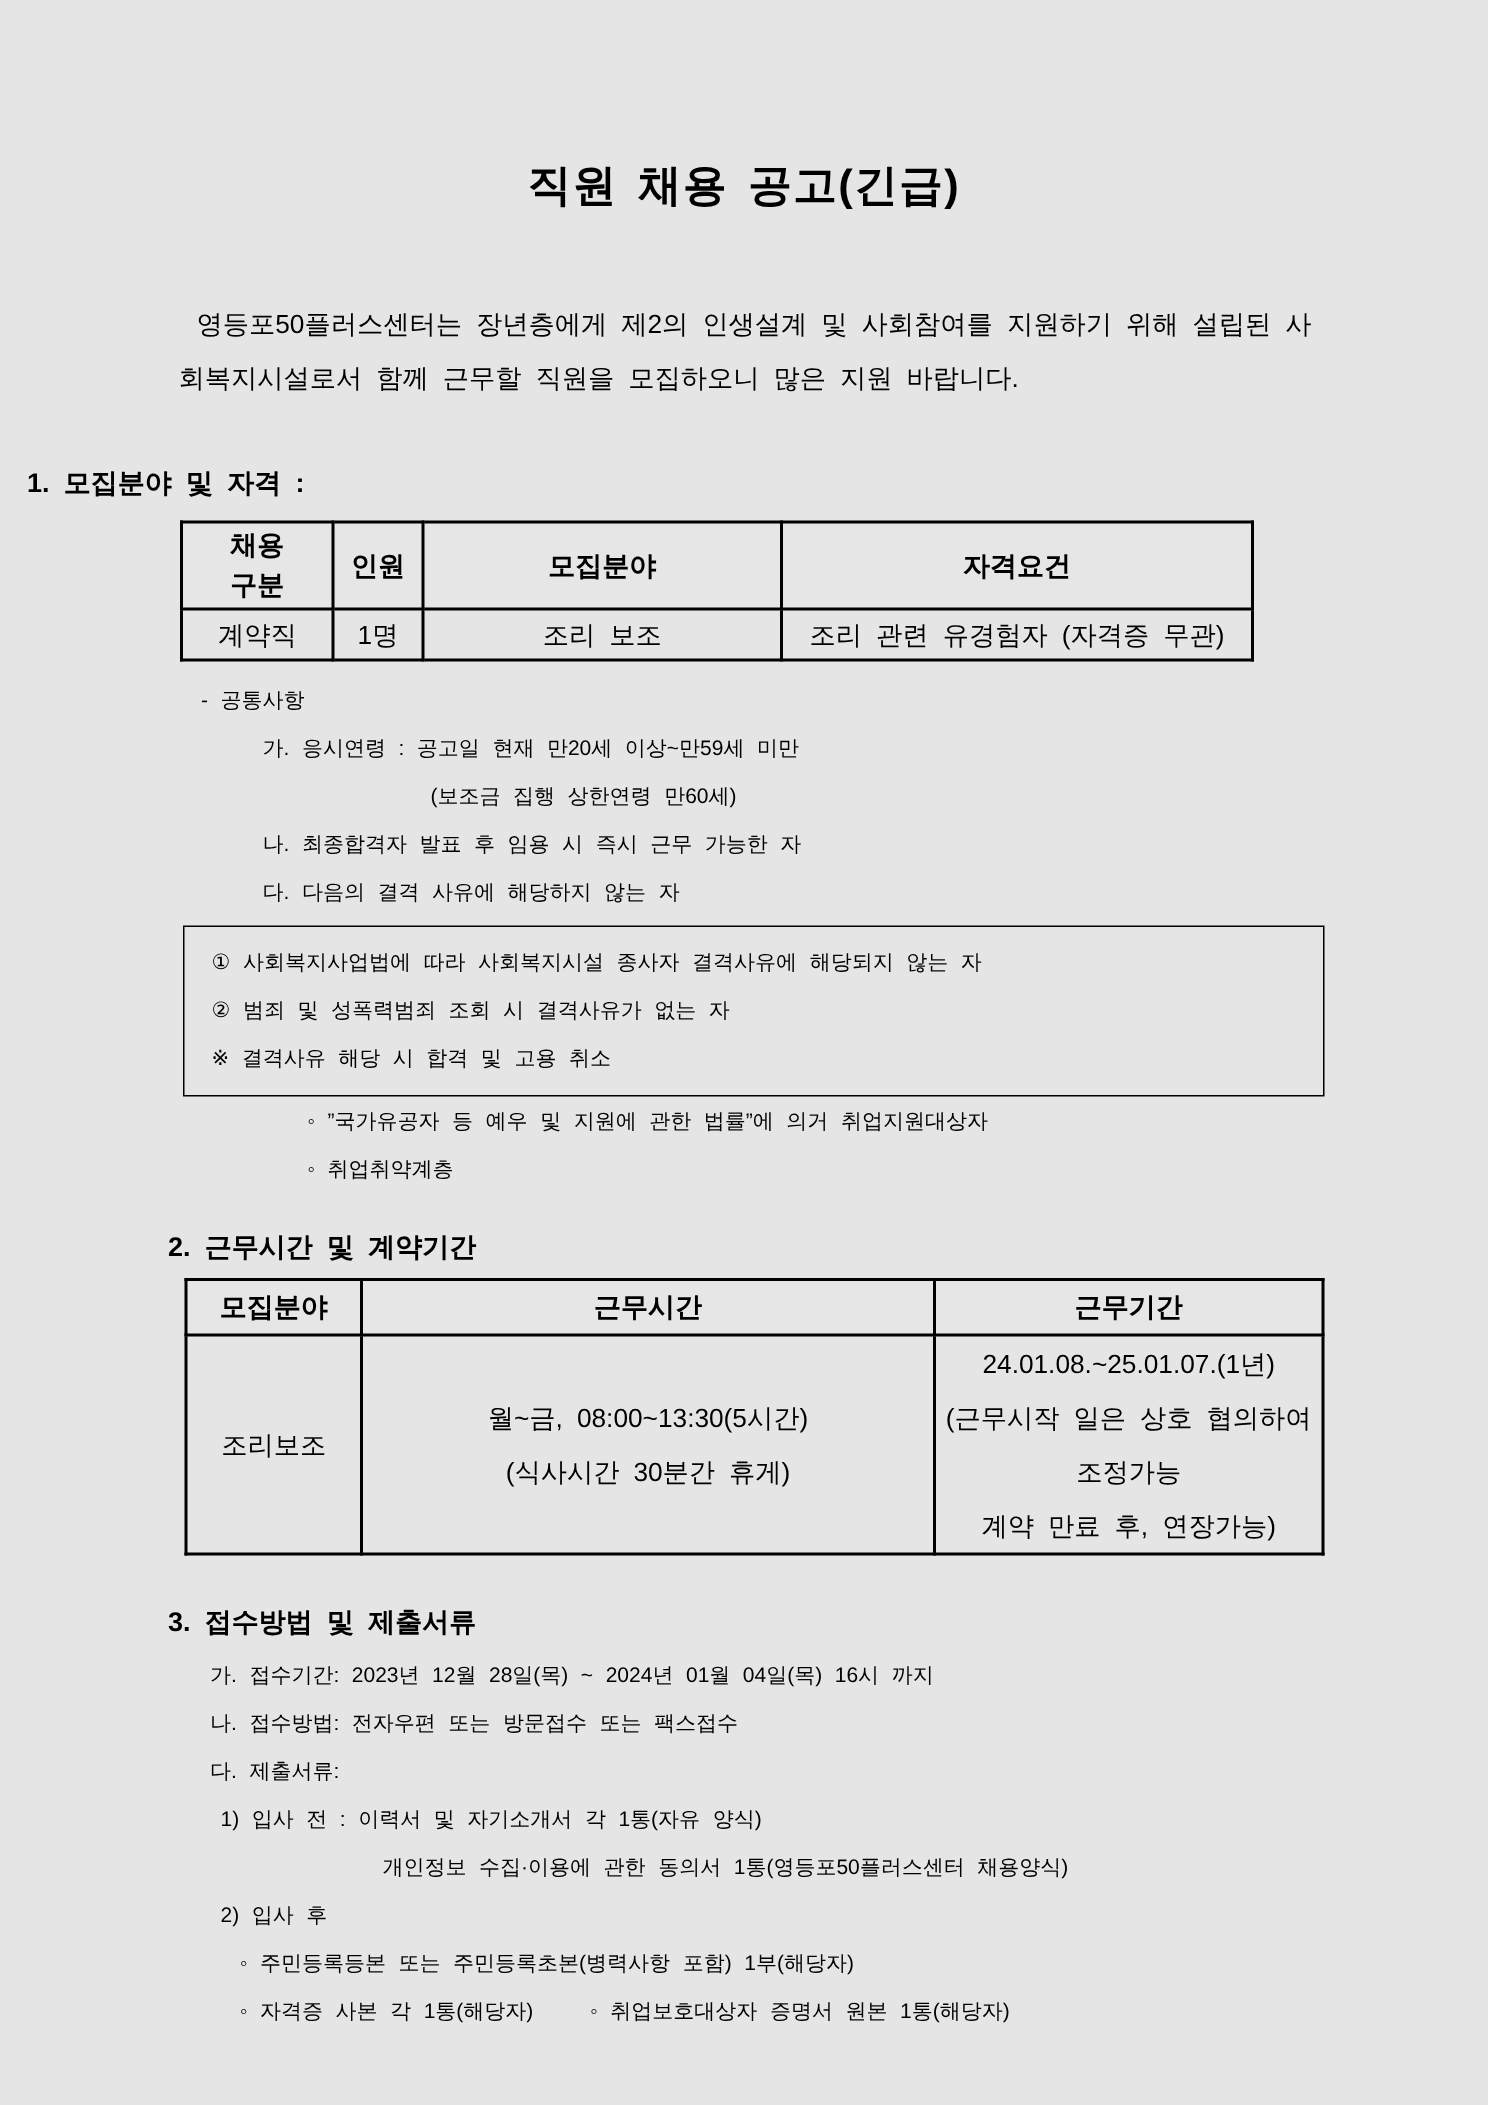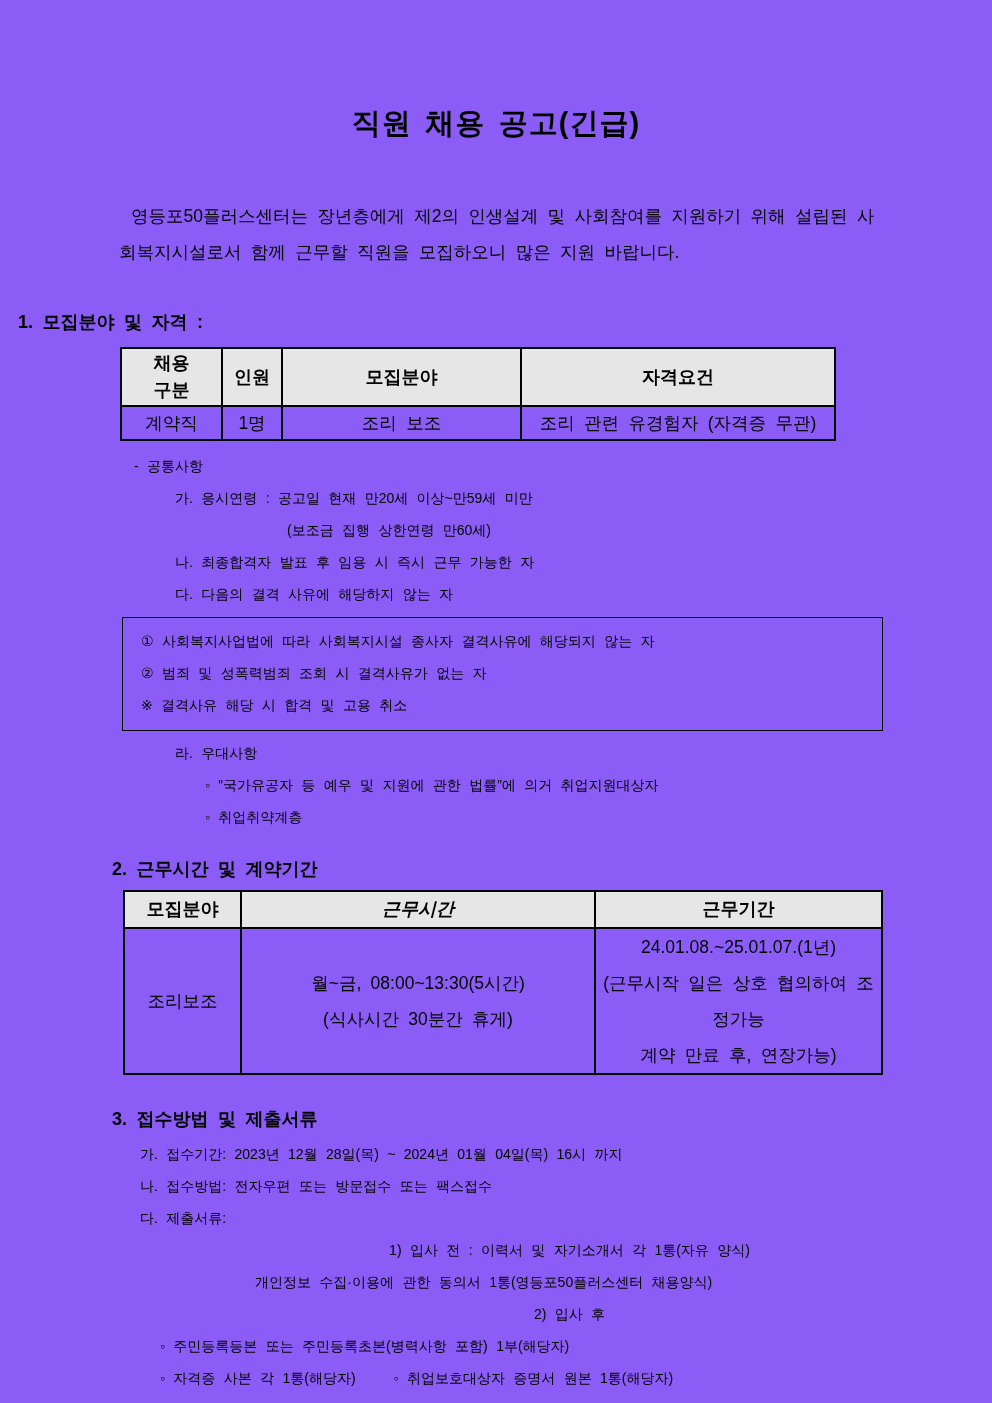--- a/index.html
+++ b/index.html
@@ -2,21 +2,21 @@
 <html><head>
 <meta charset="utf-8">
 <style>
   * { margin: 0; padding: 0; box-sizing: border-box; }
   html, body { background: #ffffff; }
   .page {
     position: relative;
     width: 992px;
     height: 1403px;
     margin: 0 auto;
-    background: #8b5cf6;
+    background: #e5e5e5;
     color: #000000;
     font-family: "Liberation Sans", "DejaVu Sans", sans-serif;
     overflow: hidden;
     word-spacing: 0.28em;
   }
   .doc-title {
     padding-top: 104px;
     text-align: center;
     font-size: 29px;
     font-weight: bold;
@@ -66,40 +66,40 @@
   .table2 th { height: 37px; }
   .table2 td {
     height: 103px;
     white-space: pre-line;
     line-height: 36px;
   }
   .t1-c1 { width: 101px; }
   .t1-c2 { width: 60px; }
   .t1-c3 { width: 239px; }
   .t2-c1 { width: 117px; }
-  .t2-c2 { width: 354px; font-style: italic; }
+  .t2-c2 { width: 382px; }
   .line {
     font-size: 14px;
     line-height: 32px;
   }
   .common-label { margin: 9px 0 0 134px; }
   .lvl-ga { margin-left: 175px; }
   .lvl-sub { margin-left: 287px; }
   .dq-box {
     margin: 7px 0 0 122px;
     width: 761px;
     border: 1.6px solid #000000;
     padding: 7px 8px 9px 18px;
   }
   .dq-box .line { line-height: 32px; }
   .dq-line2 { padding-left: 13px; }
   .pref-bullet { margin-left: 205px; }
   .s3-item { margin-left: 140px; }
   .s3-first { margin-top: 7px; }
-  .s3-num { margin-left: 147px; text-align: center; }
+  .s3-num { margin-left: 147px; }
   .s3-cont { margin-left: 255px; }
   .s3-bullet { margin-left: 160px; }
   .s3-double .gap { display: inline-block; width: 38px; }
 </style>
 </head>
 <body>
 
 <div class="page">
 
   <div class="doc-title">직원 채용 공고(긴급)</div>
@@ -133,21 +133,20 @@
   <div class="line lvl-sub">(보조금 집행 상한연령 만60세)</div>
   <div class="line lvl-ga">나. 최종합격자 발표 후 임용 시 즉시 근무 가능한 자</div>
   <div class="line lvl-ga">다. 다음의 결격 사유에 해당하지 않는 자</div>
 
   <div class="dq-box">
     <div class="line">① 사회복지사업법에 따라 사회복지시설 종사자 결격사유에 해당되지 않는 자</div>
     <div class="line">② 범죄 및 성폭력범죄 조회 시 결격사유가 없는 자</div>
     <div class="line">※ 결격사유 해당 시 합격 및 고용 취소</div>
   </div>
 
-  <div class="line lvl-ga" style="margin-top:6px">라. 우대사항</div>
   <div class="line pref-bullet">◦ ”국가유공자 등 예우 및 지원에 관한 법률”에 의거 취업지원대상자</div>
   <div class="line pref-bullet">◦ 취업취약계층</div>
 
   <div class="sec-heading sec2-heading">2. 근무시간 및 계약기간</div>
 
   <table class="table2">
     <thead>
       <tr>
         <th class="t2-c1">모집분야</th>
         <th class="t2-c2">근무시간</th>

